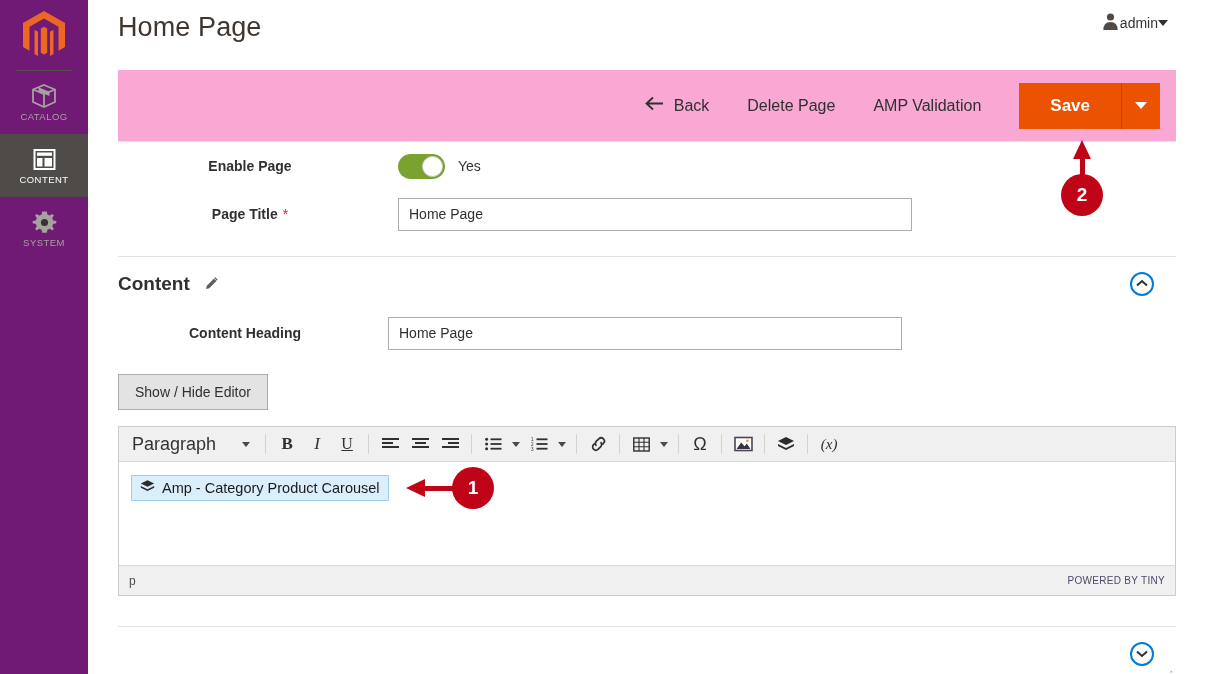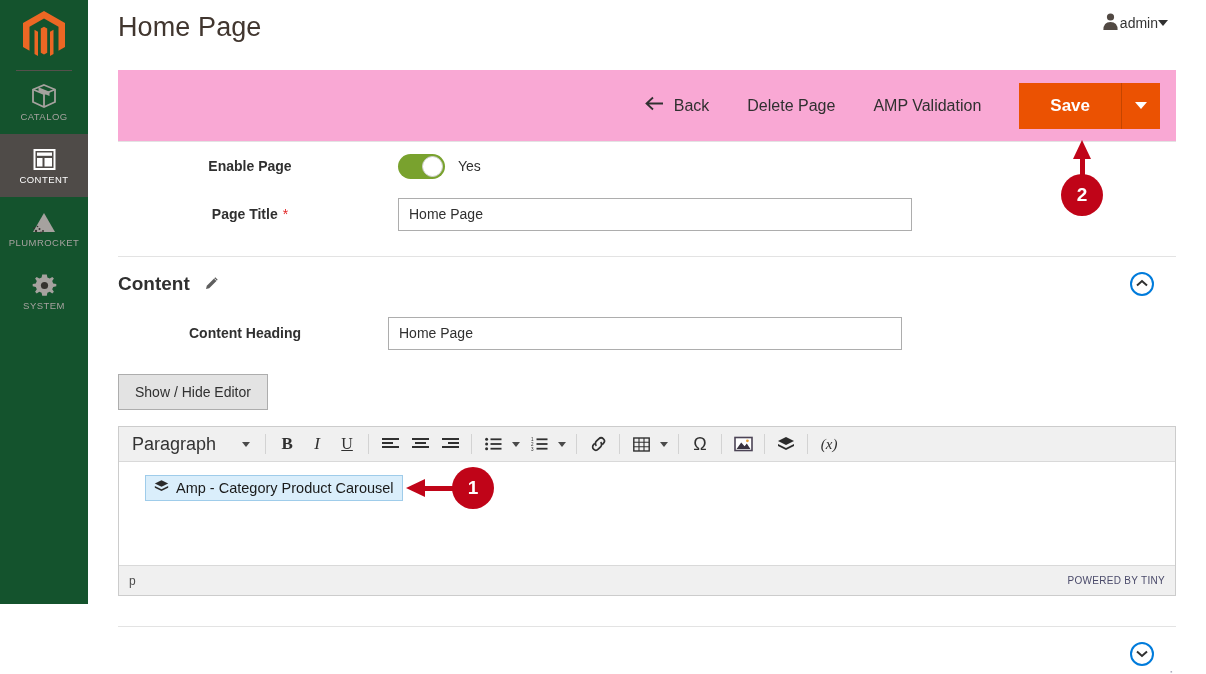--- a/index.html
+++ b/index.html
@@ -9,22 +9,22 @@
     background:#ffffff;
     font-family:"Liberation Sans", sans-serif;
     font-size:14px;
     color:#303030;
     overflow:hidden;
     position:relative;
   }
 
   
   #sidebar {
-    position:absolute; left:0; top:0; width:88px; height:604px;
-    background:#14532d;
+    position:absolute; left:0; top:0; width:88px; height:674px;
+    background:#701a75;
   }
   #logo-wrap {
     height:70px; display:flex; align-items:center; justify-content:center;
   }
   #logo-sep {
     width:56px; height:1px; background:#55504c; margin:0 auto;
   }
   .nav-item {
     height:63px; display:flex; flex-direction:column;
     align-items:center; justify-content:center;
@@ -153,21 +153,20 @@
   }
   .tb-caret-btn { width:16px; display:flex; align-items:center; justify-content:center; cursor:pointer;}
   #tmce-body {
     height:103px; background:#fff; padding:13px 12px; position:relative;
   }
   #widget-chip {
     display:inline-flex; align-items:center; gap:7px;
     background:#daeefb; border:1px solid #9fccea;
     padding:3px 8px 4px 8px; font-size:14.5px; color:#1a1a1a;
     cursor:pointer;
-    margin-left:14px;
   }
   #tmce-status {
     height:30px; background:#f0f0f0; border-top:1px solid #d9d9d9;
     display:flex; align-items:center; justify-content:space-between;
     padding:0 10px; font-size:12px; color:#4c4c4c;
   }
   #tmce-brand { font-size:10px; letter-spacing:.3px; color:#4a4a6a; }
   #resize-grip {
     position:absolute; right:3px; bottom:2px; width:9px; height:9px;
     opacity:.55;
@@ -213,34 +212,20 @@
       <svg width="25" height="25" viewBox="0 0 25 25">
         <rect x="2.5" y="3" width="20" height="19" fill="none" stroke="#ffffff" stroke-width="2"></rect>
         <rect x="5" y="5.5" width="15" height="3.3" fill="#ffffff"></rect>
         <rect x="5" y="11" width="5.5" height="8.5" fill="#ffffff"></rect>
         <rect x="12.5" y="11" width="7.5" height="8.5" fill="#ffffff"></rect>
       </svg>
     </span>
     <span class="nav-label">CONTENT</span>
   </div>
 
-  <div class="nav-item">
-    <span class="nav-ico">
-      <svg width="28" height="24" viewBox="0 0 28 24">
-        <path d="M14 2 L25 21 L3 21 Z" fill="#a6a29f"></path>
-        <circle cx="6" cy="20" r="1.2" fill="#373330"></circle>
-        <circle cx="9.5" cy="18" r="1" fill="#373330"></circle>
-        <circle cx="13" cy="20" r="1" fill="#373330"></circle>
-        <circle cx="4" cy="17" r="0.9" fill="#373330"></circle>
-        <circle cx="11" cy="21.5" r="0.9" fill="#373330"></circle>
-        <circle cx="7.5" cy="15.5" r="0.8" fill="#373330"></circle>
-      </svg>
-    </span>
-    <span class="nav-label">PLUMROCKET</span>
-  </div>
 
 
   <div class="nav-item">
     <span class="nav-ico">
       <svg width="25" height="25" viewBox="0 0 25 25">
         <path d="M12.5 1.5 l2.3 0 .6 3.1 2.3 1 2.6-1.7 1.6 1.6 -1.7 2.6 1 2.3 3.1 .6 0 2.3 -3.1 .6 -1 2.3 1.7 2.6 -1.6 1.6 -2.6-1.7 -2.3 1 -.6 3.1 -2.3 0 -2.3 0 -.6-3.1 -2.3-1 -2.6 1.7 -1.6-1.6 1.7-2.6 -1-2.3 -3.1-.6 0-2.3 3.1-.6 1-2.3 -1.7-2.6 1.6-1.6 2.6 1.7 2.3-1 .6-3.1z" fill="#a6a29f"></path>
         <circle cx="12.5" cy="12.5" r="3.6" fill="#373330"></circle>
       </svg>
     </span>
     <span class="nav-label">SYSTEM</span>

